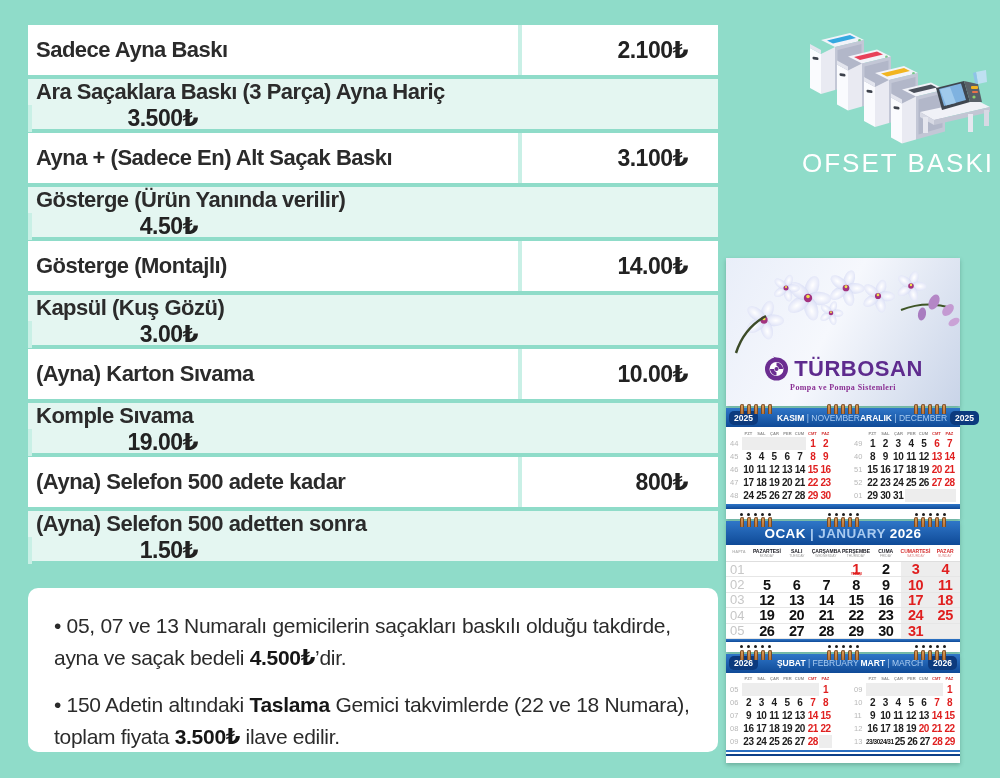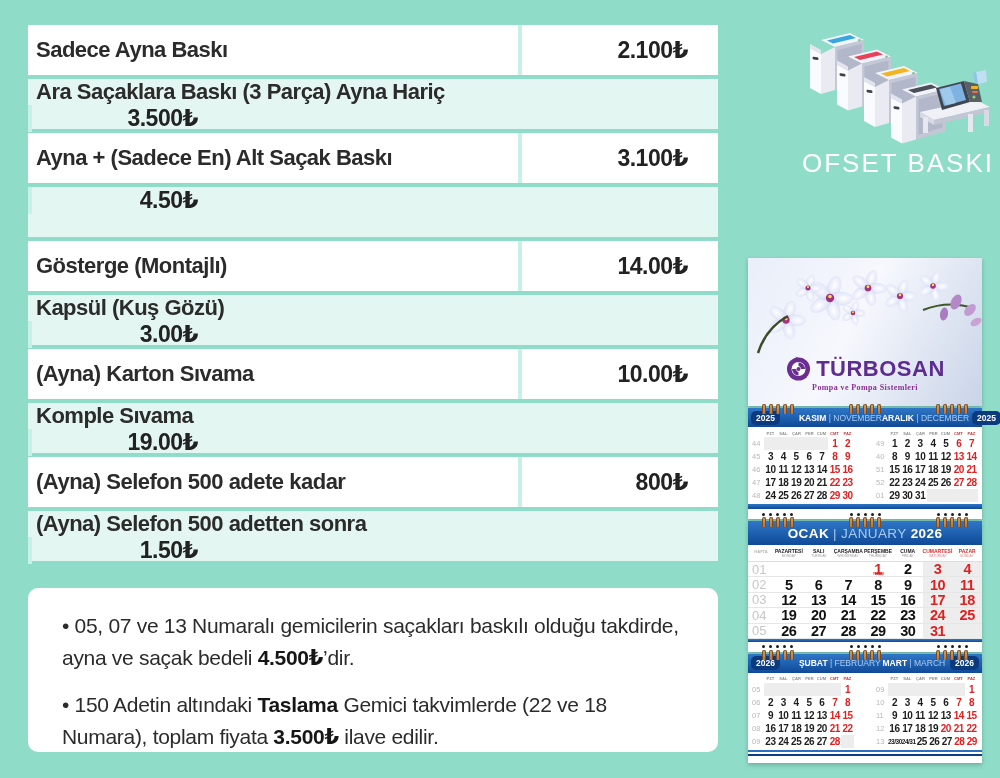--- a/index.html
+++ b/index.html
@@ -17,30 +17,30 @@
   .pt-row.alt{background:#e4f6f1;flex-direction:column;}
   .pt-item{flex:1;display:flex;align-items:center;padding-left:8px;
     font-size:22px;font-weight:bold;color:#2b2b2b;letter-spacing:-0.5px;}
   .pt-price{width:166px;border-left:4px solid #c9f0e6;display:flex;align-items:center;
     justify-content:flex-end;padding-right:30px;font-size:23px;font-weight:bold;color:#222;
     letter-spacing:-0.5px;}
 
   
   .notes{position:absolute;left:28px;top:588px;width:690px;height:164px;background:#fff;
     border-radius:10px;box-sizing:border-box;padding:22px 26px 0 26px;}
-  .note-p{margin:0 0 16px 8px;font-size:21px;line-height:1.5;color:#2b2b2b;letter-spacing:-0.3px;}
+  .note-p{margin:0 0 16px 0;font-size:21px;line-height:1.5;color:#2b2b2b;letter-spacing:-0.3px;}
   .note-p b{font-weight:bold;color:#161616;}
 
   
   .press{position:absolute;left:808px;top:26px;width:182px;height:118px;}
   .press-label{position:absolute;left:788px;top:148px;width:220px;text-align:center;
     color:#ffffff;font-size:26px;letter-spacing:2px;font-weight:normal;}
 
   
-  .calendar{position:absolute;left:748px;top:258px;width:234px;}
+  .calendar{position:absolute;left:726px;top:258px;width:234px;}
   .cal-piece{position:relative;background:#fff;margin-bottom:2px;
     box-shadow:0 2px 4px rgba(30,70,60,.3);}
 
   .cal-header{height:148px;background:linear-gradient(118deg,#e9eef9 0%,#f6f8fd 45%,#c9d4e8 100%);overflow:hidden;}
   .orchids{position:absolute;inset:0;}
   .logo-wrap{position:absolute;left:0;right:0;bottom:14px;text-align:center;}
   .logo-row{display:flex;align-items:center;justify-content:center;gap:4px;}
   .brand-name{font-size:22px;font-weight:bold;color:#5e2b8e;letter-spacing:0.5px;}
   .brand-tagline{display:block;font-family:"Liberation Serif",serif;font-size:8px;
     font-weight:bold;color:#8a2f93;margin-top:1px;letter-spacing:0.4px;}
@@ -73,21 +73,21 @@
   .mini-c{flex:1;display:flex;align-items:center;justify-content:center;
     font-size:10px;font-weight:bold;color:#1d1d1d;letter-spacing:-0.5px;}
   .mini-c.red{color:#e01f1f;}
   .mini-c.empty{background:#ededed;}
   .mini-c.split{font-size:6.5px;}
   .mini-strip{height:5px;background:linear-gradient(#2f76c8,#0f4a97);}
   .dbl-line{height:2px;background:#fff;border-top:2px solid #2b6fc0;border-bottom:2px solid #0d3f87;}
   .white-margin{height:7px;background:#fff;}
 
   .main-bar{height:24px;justify-content:center;font-size:13.5px;letter-spacing:0.4px;}
-  .main-bar .en{color:#a9cbf0;font-weight:normal;margin:0 4px;}
+  .main-bar .en{color:#a9cbf0;font-weight:bold;margin:0 4px;}
   .main-head{display:flex;height:16px;background:#fff;border-bottom:1px solid #dedede;}
   .mh-w{width:26px;text-align:center;font-size:4px;color:#b5b5b5;font-weight:bold;padding-top:4px;}
   .mh-d{flex:1;text-align:center;padding-top:2.5px;}
   .mh-d .tr{display:block;font-size:5px;font-weight:bold;color:#17171f;line-height:1.2;}
   .mh-d .sub{display:block;font-size:3.5px;color:#9a9a9a;line-height:1.3;transform:scale(.95);}
   .mh-d.red .tr{color:#d42a2a;}
   .mh-d.red .sub{color:#dd8a8a;}
   .main-row{display:flex;height:14.4px;border-bottom:1px solid #e6e6e6;background:#fff;}
   .mr-w{width:26px;display:flex;align-items:center;padding-left:4px;box-sizing:border-box;
     font-size:13px;color:#c7c7c7;}
@@ -111,20 +111,21 @@
       </div>
       <div class="pt-row alt">
         <div class="pt-item">Ara Saçaklara Baskı (3 Parça) Ayna Hariç</div>
         <div class="pt-price">3.500₺</div>
       </div>
       <div class="pt-row">
         <div class="pt-item">Ayna + (Sadece En) Alt Saçak Baskı</div>
         <div class="pt-price">3.100₺</div>
       </div>
       <div class="pt-row alt">
+        <div class="pt-item">Gösterge (Ürün Yanında verilir)</div>
         <div class="pt-price">4.50₺</div>
       </div>
       <div class="pt-row">
         <div class="pt-item">Gösterge (Montajlı)</div>
         <div class="pt-price">14.00₺</div>
       </div>
       <div class="pt-row alt">
         <div class="pt-item">Kapsül (Kuş Gözü)</div>
         <div class="pt-price">3.00₺</div>
       </div>

